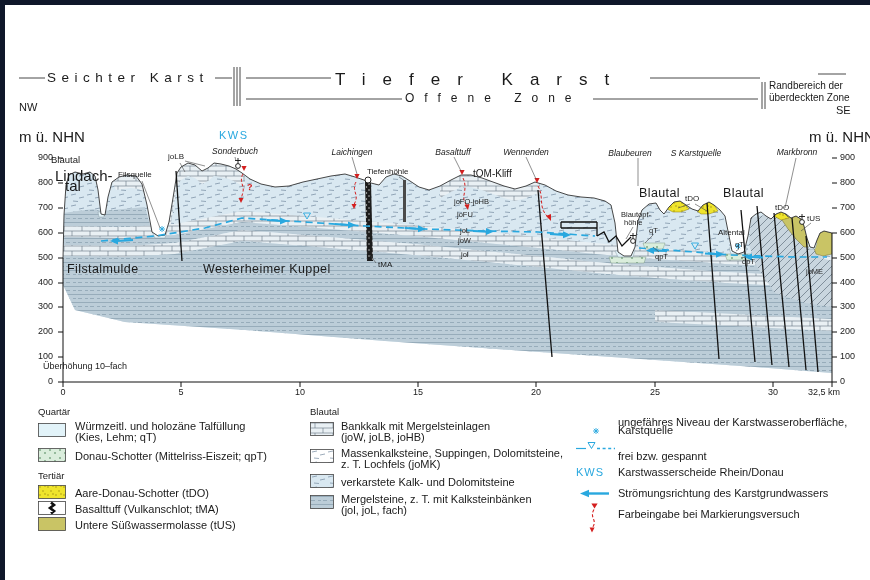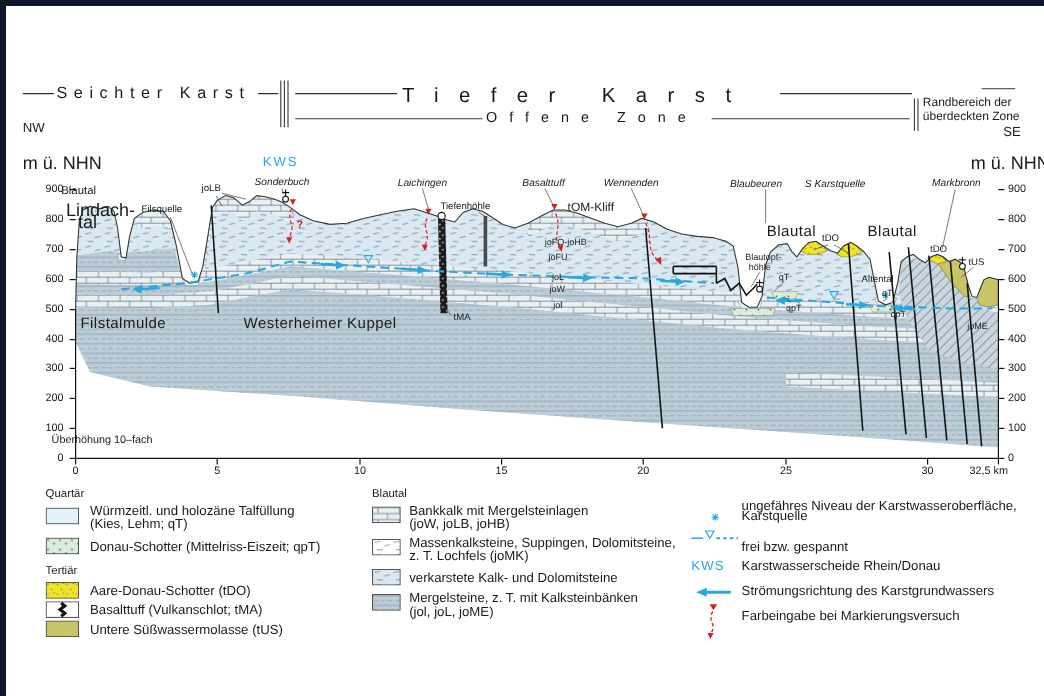--- a/index.html
+++ b/index.html
@@ -406,21 +406,21 @@
 <span class="s leg-txt" style="left:336px;top:443px">Massenkalksteine, Suppingen, Dolomitsteine,</span>
 <span class="s leg-txt" style="left:336px;top:454px">z. T. Lochfels (joMK)</span>
 <svg class="s" style="left:305px;top:469px" width="24" height="14">
       <rect x="0.5" y="0.5" width="23" height="13" fill="url(#pat-karst)" stroke="#444" stroke-width="0.8"></rect>
     </svg>
 <span class="s leg-txt" style="left:336px;top:472px">verkarstete Kalk- und Dolomitsteine</span>
 <svg class="s" style="left:305px;top:490px" width="24" height="14">
       <rect x="0.5" y="0.5" width="23" height="13" fill="url(#pat-marl)" stroke="#444" stroke-width="0.8"></rect>
     </svg>
 <span class="s leg-txt" style="left:336px;top:489px">Mergelsteine, z. T. mit Kalksteinbänken</span>
-<span class="s leg-txt" style="left:336px;top:500px">(jol, joL, joME)</span>
+<span class="s leg-txt" style="left:336px;top:500px">(jol, joL, fach)</span>
 
 <svg class="s" style="left:585px;top:420px" width="12" height="12">
       <g transform="translate(6,6)">
         <path d="M-3,0 H3 M0,-3 V3 M-2.2,-2.2 L2.2,2.2 M-2.2,2.2 L2.2,-2.2" stroke="#29a8df" stroke-width="0.9"></path>
       </g>
     </svg>
 <span class="s leg-txt" style="left:613px;top:420px">Karstquelle</span>
 <svg class="s" style="left:571px;top:434px" width="40" height="13">
       <line x1="0" y1="9.5" x2="10" y2="9.5" stroke="#29a8df" stroke-width="1.2"></line>
       <polygon points="12,3.5 19,3.5 15.5,9.5" fill="none" stroke="#29a8df" stroke-width="1"></polygon>

